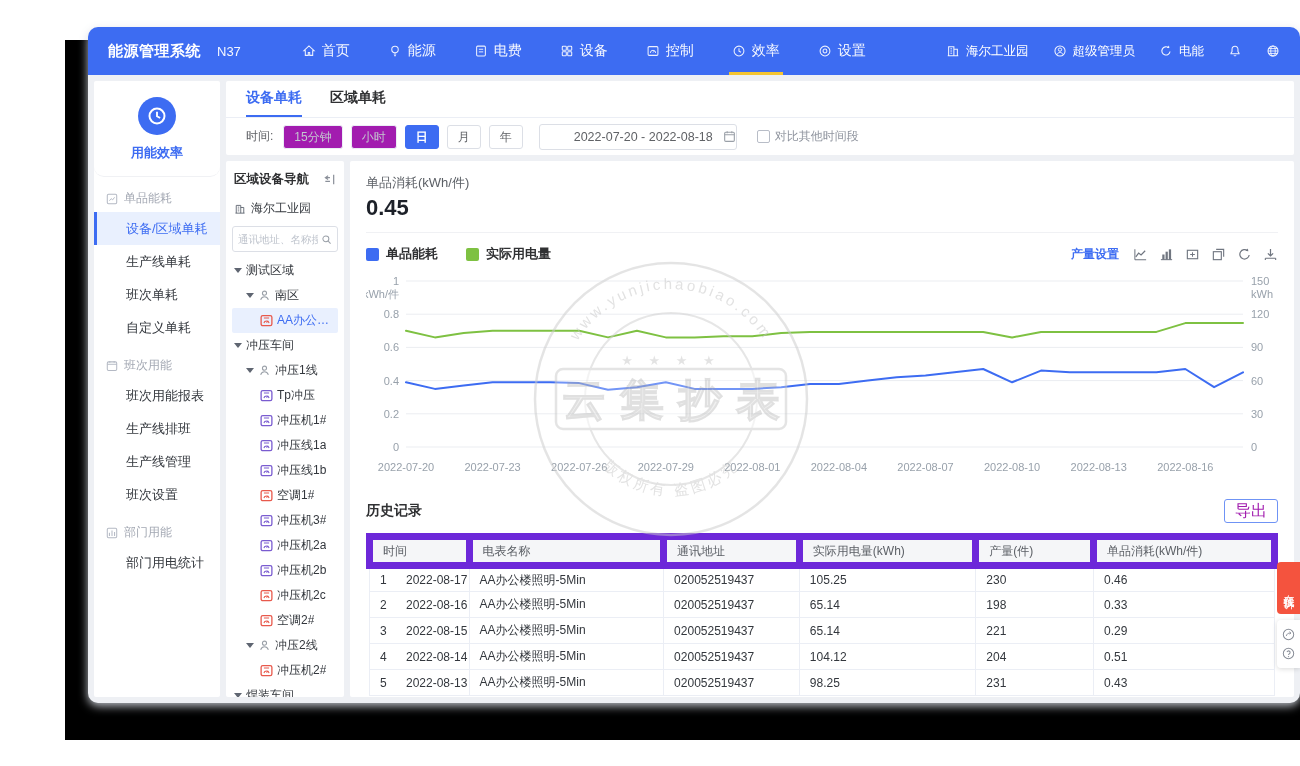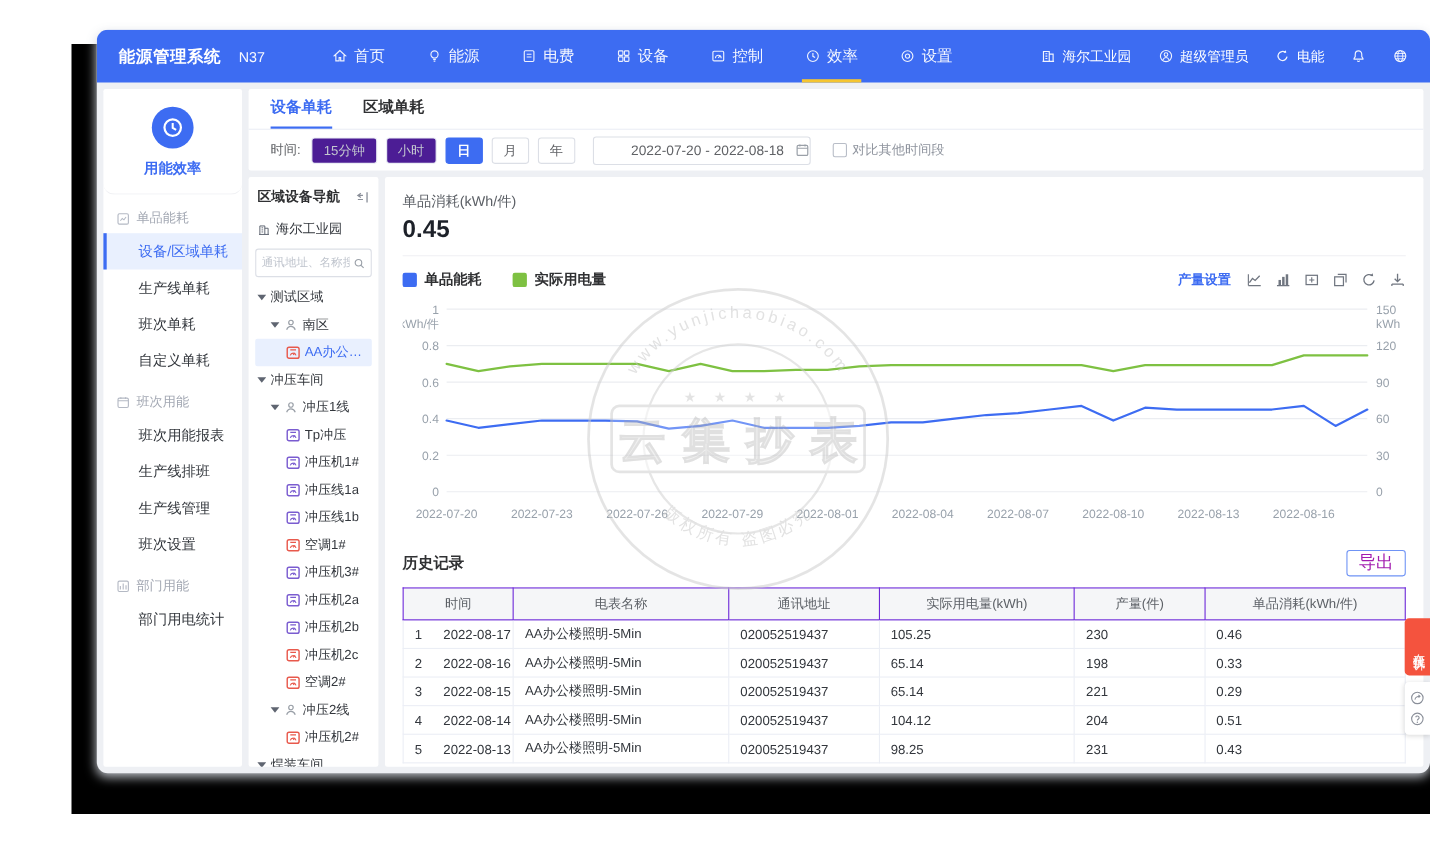--- a/index.html
+++ b/index.html
@@ -41,21 +41,21 @@
   .main { flex:1; display:flex; flex-direction:column; gap:6px; min-width:0; }
 
   
   .filter-card { background:#fff; border-radius:2px; flex:none; }
   .tabs-row { display:flex; gap:28px; padding:0 20px; border-bottom:1px solid #ebeef5; height:37px; align-items:stretch; }
   .tab { font-size:14px; font-weight:bold; color:#303133; display:flex; align-items:center; cursor:pointer; border-bottom:2px solid transparent; }
   .tab.active { color:#3d6cf2; border-bottom-color:#3d6cf2; }
   .filter-row { height:37px; display:flex; align-items:center; padding:0 20px; gap:8px; font-size:12px; }
   .time-label { color:#606266; margin-right:2px; }
   .gran-btn { padding:0 10px; height:24px; line-height:22px; border:1px solid #dcdfe6; border-radius:3px; background:#fff; color:#606266; cursor:pointer; }
-  .gran-btn.disabled { background:#4c1d95; color:#c3c7cf; border-color:#ebeef5; cursor:not-allowed; }
+  .gran-btn.disabled { background:#a21caf; color:#c3c7cf; border-color:#ebeef5; cursor:not-allowed; }
   .gran-btn.active { background:#3d6cf2; border-color:#3d6cf2; color:#fff; font-weight:bold; }
   .date-box { margin-left:8px; width:198px; height:26px; border:1px solid #dcdfe6; border-radius:3px; display:flex; align-items:center; justify-content:flex-end; gap:10px; color:#606266; font-size:12.5px; cursor:pointer; }
   .date-box .icon { width:13px; height:13px; color:#9aa0a8; }
   .compare { margin-left:12px; display:flex; align-items:center; gap:5px; color:#8f949e; cursor:pointer; }
   .checkbox { width:13px; height:13px; border:1px solid #b8bdc7; border-radius:2px; background:#fff; }
 
   .content-row { flex:1; display:flex; gap:6px; min-height:0; }
 
   
   .tree-panel { width:118px; background:#fff; border-radius:2px; flex:none; padding:10px 6px; overflow:hidden; font-size:12px; }
@@ -97,21 +97,21 @@
   .product-link { color:#3d6cf2; font-size:12px; font-weight:bold; cursor:pointer; margin-right:3px; }
   .tbic { width:15px; height:15px; color:#707680; cursor:pointer; }
   .chart-box { margin-top:4px; }
   .chart-box svg .ax { font-size:11px; fill:#98a1ab; font-family:"Liberation Sans","DejaVu Sans",sans-serif; }
 
   .history { margin-top:16px; }
   .history-head { display:flex; align-items:center; justify-content:space-between; }
   .history-title { font-size:14px; font-weight:bold; color:#303133;text-align:center; }
   .export-btn { min-width:46px; height:24px; padding:0 10px; border:1px solid #6f93f5; border-radius:3px; background:#fff; color:#a21caf; font-size:16px; line-height:22px; text-align:center; cursor:pointer; }
   .history table { width:100%; border-collapse:collapse; table-layout:fixed; margin-top:10px; font-size:12px; }
-  .history th { background:#f5f6f8; color:#5c6066; font-weight:normal; text-align:center; height:29px; padding:0 10px; border:1px solid #6d28d9; }
+  .history th { background:#f5f6f8; color:#5c6066; font-weight:normal; text-align:left; height:29px; padding:0 10px; border:7px solid #6d28d9; }
   .history td { height:26px; padding:0 10px; border:1px solid #ebeef5; color:#33373d; white-space:nowrap; overflow:hidden; }
   .ridx { display:inline-block; width:16px; margin-right:10px; }
 
   
   .watermark { position:absolute; left:179px; top:96px; opacity:.5; pointer-events:none; z-index:5; }
   .wm-arc { font-size:15px; letter-spacing:3px; fill:#c6c6c6; }
   .wm-stars { font-size:13px; fill:#c9c9c9; letter-spacing:6px; }
   .wm-big { font-size:44px; font-weight:bold; letter-spacing:14px; fill:#e2e2e2; stroke:#c3c3c3; stroke-width:.8px; }
 
   

